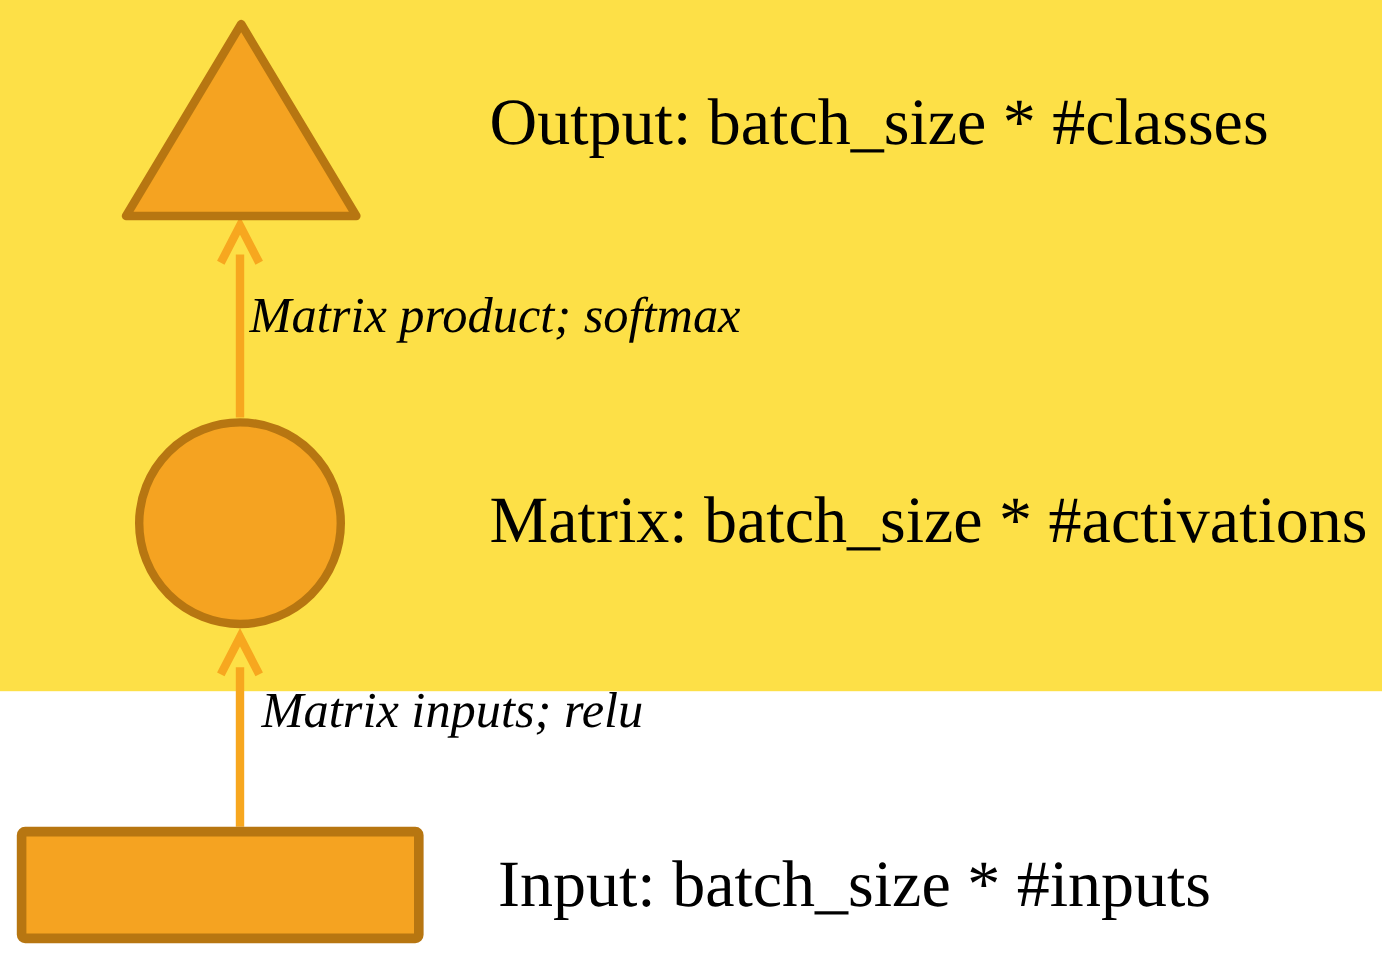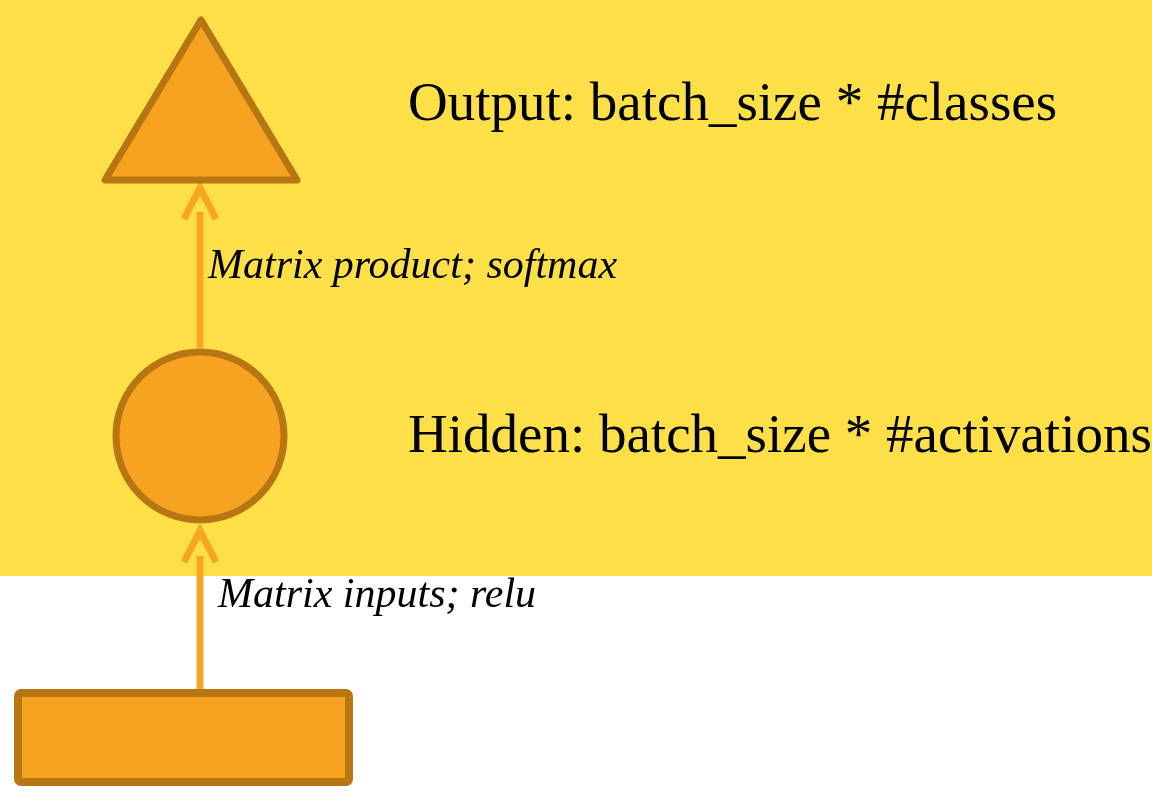--- a/index.html
+++ b/index.html
@@ -68,18 +68,19 @@
 
     <circle cx="200" cy="436" r="84" stroke-width="7" fill="#F5A321" stroke="#B77611"></circle>
 
     <rect x="18" y="693" width="331" height="89" rx="3" stroke-width="8" fill="#F5A321" stroke="#B77611"></rect>
   </svg>
 
   <div class="node-label label-output">Output: batch_size * #classes</div>
 
   <div class="edge-label label-softmax">Matrix product; softmax</div>
 
-  <div class="node-label label-hidden">Hidden: batch_size * #activations</div>
+  <div class="node-label label-hidden">Matrix: batch_size * #activations</div>
 
   <div class="edge-label label-relu">Matrix inputs; relu</div>
 
+  <div class="node-label label-input">Input: batch_size * #inputs</div>
 
 </div>
 
 </body></html>

